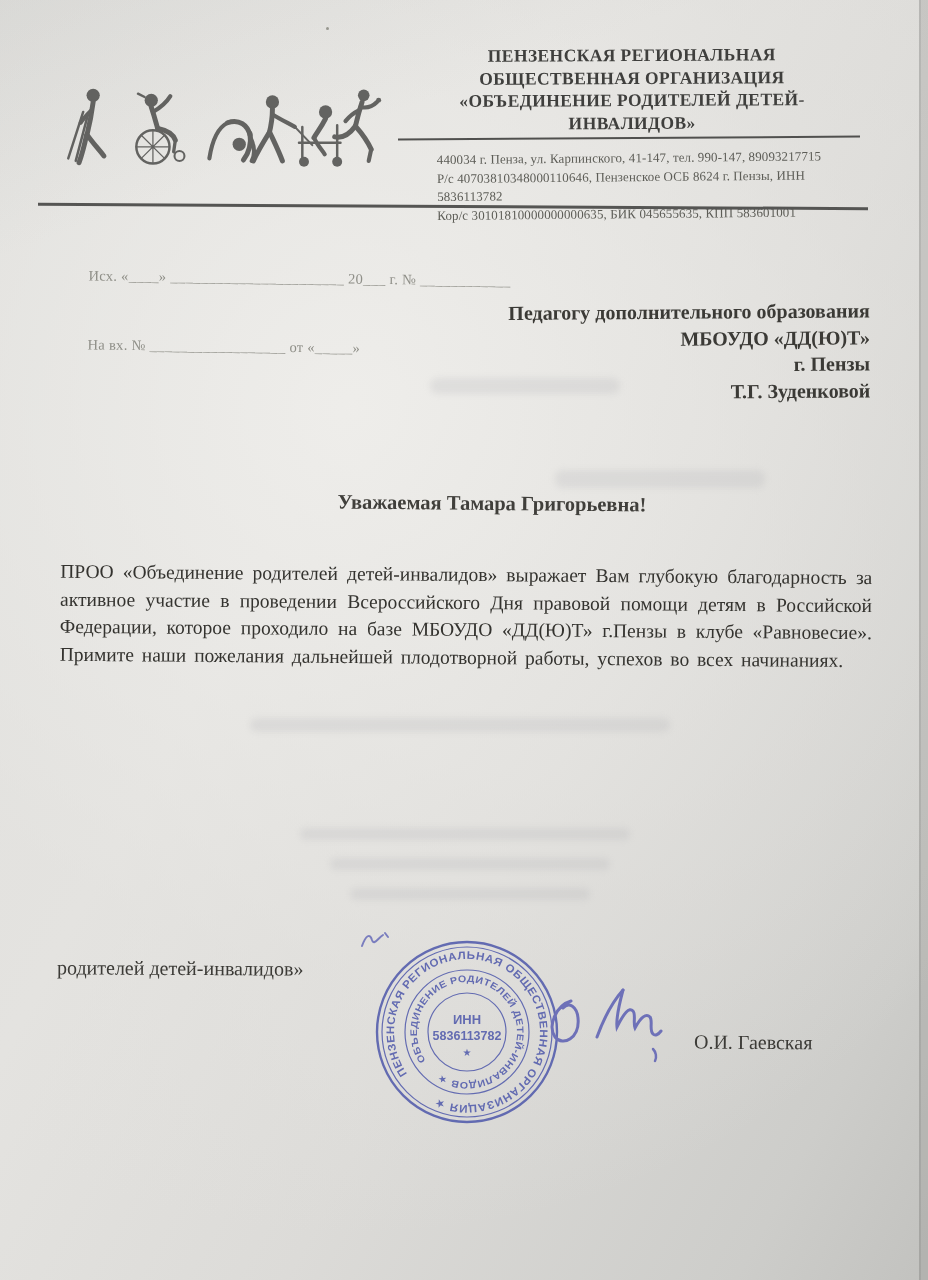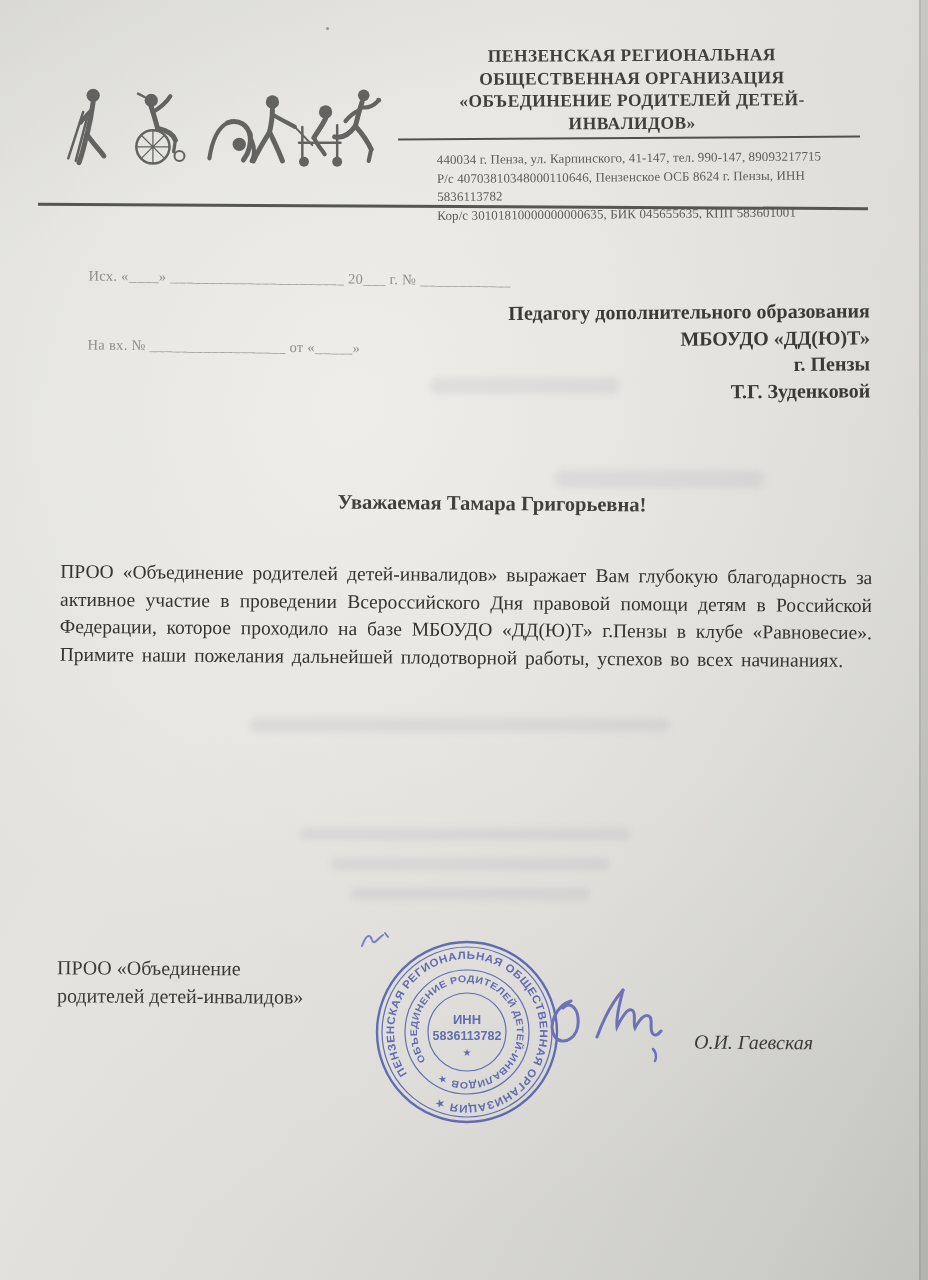--- a/index.html
+++ b/index.html
@@ -40,21 +40,21 @@
   }
   .body-par{
     left:60px;top:561px;width:812px;
     font-size:19.5px;line-height:27.6px;text-align:justify;
     color:#34332f;transform:rotate(.45deg);word-spacing:3px;
   }
   .sig-org{
     left:57px;top:955px;font-size:20px;line-height:27.5px;
     color:#3c3b37;transform:rotate(.3deg);
   }
-  .signer-name{left:694px;top:1031px;font-size:20px;color:#3c3b37;transform:rotate(.4deg);font-style:italic;}
+  .signer-name{left:694px;top:1031px;font-size:20px;color:#3c3b37;transform:rotate(.4deg);}
   .ghost{background:rgba(168,170,176,.20);filter:blur(3px);border-radius:8px;}
   .speck{left:326px;top:27px;width:3px;height:3px;border-radius:50%;background:#97978f;}
   .edge-line{left:919px;top:0;width:2px;height:1280px;background:rgba(118,118,115,.38);}
   .edge-dark{left:921px;top:0;width:7px;height:1280px;background:rgba(140,140,137,.28);}
   .stamp-svg{left:366px;top:931px;opacity:.84;}
   .sign-svg{left:525px;top:953px;}
   .mark-svg{left:356px;top:927px;opacity:.9;}
   .logo-svg{left:50px;top:78px;opacity:.86;}
   .stamp-ring{font-family:"Liberation Sans","DejaVu Sans",sans-serif;font-weight:bold;}
   .stamp-center{font-family:"Liberation Sans","DejaVu Sans",sans-serif;font-weight:bold;text-anchor:middle;}
@@ -152,21 +152,20 @@
     <div>МБОУДО «ДД(Ю)Т»</div>
     <div>г. Пензы</div>
     <div>Т.Г. Зуденковой</div>
   </div>
 
   <div class="abs salutation">Уважаемая Тамара Григорьевна!</div>
 
   <div class="abs body-par">ПРОО «Объединение родителей детей-инвалидов» выражает Вам глубокую благодарность за активное участие в проведении Всероссийского Дня правовой помощи детям в Российской Федерации, которое проходило на базе МБОУДО «ДД(Ю)Т» г.Пензы в клубе «Равновесие». Примите наши пожелания дальнейшей плодотворной работы, успехов во всех начинаниях.</div>
 
   <div class="abs sig-org">
-    <div>ПРОО «Объединение</div>
     <div>родителей детей-инвалидов»</div>
   </div>
 
   <svg class="abs stamp-svg" width="202" height="202" viewBox="-101 -101 202 202">
     <defs>
       <path id="outerArc" d="M -59.8 41.9 A 73 73 0 1 1 59.8 -41.9 A 73 73 0 1 1 -59.8 41.9"></path>
       <path id="innerArc" d="M -41.0 28.7 A 50 50 0 1 1 41.0 -28.7 A 50 50 0 1 1 -41.0 28.7"></path>
     </defs>
     <g stroke="#4c56aa" fill="none">
       <circle r="90" stroke-width="2.4"></circle>

